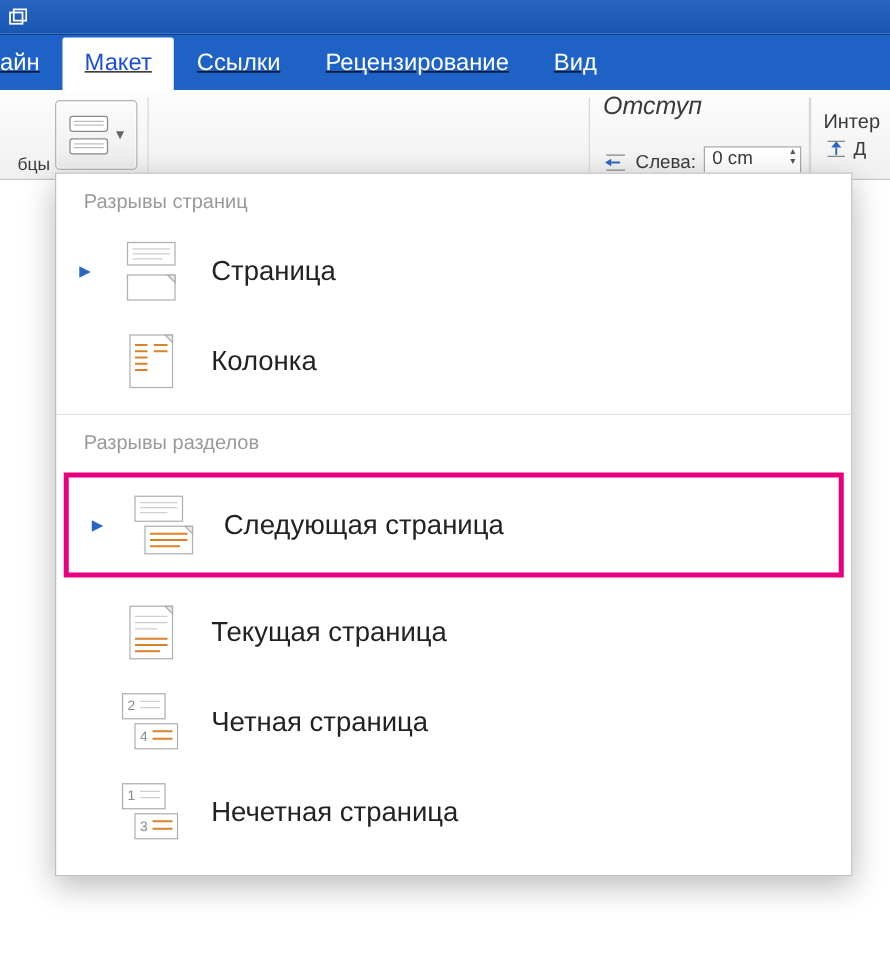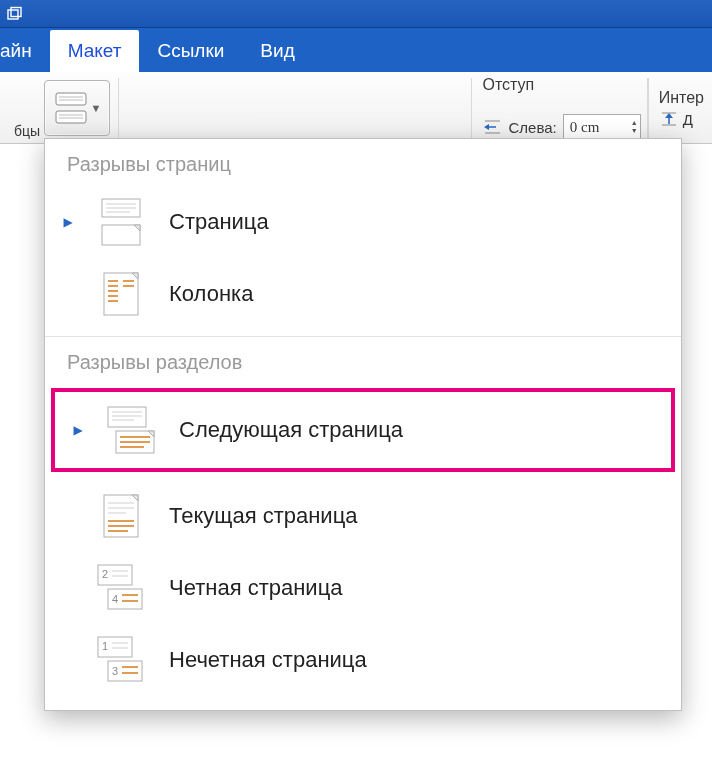--- a/index.html
+++ b/index.html
@@ -15,20 +15,21 @@
     width: 28px; height: 22px; margin: 3px 0 0 0;
     display: inline-flex; align-items: center; justify-content: center;
   }
   .title-bar svg { width: 16px; height: 16px; }
 
   .tabs {
     height: 44px;
     background: #1e62c6;
     display: flex; align-items: flex-end;
     padding: 0 0 0 0;
+    text-decoration: underline;
   }
   .tab {
     color: #fff; font-size: 19px; padding: 10px 18px 10px 18px;
     cursor: default;
   }
   .tab.partial-left { padding-left: 0; }
   .tab.active {
     background: #fff; color: #1d4ed8; font-weight: 500;
     border-top-left-radius: 2px; border-top-right-radius: 2px;
   }
@@ -54,27 +55,27 @@
     display: flex; align-items: center; justify-content: center; gap: 2px;
     box-shadow: inset 0 0 0 1px rgba(255,255,255,.6);
   }
   .btn-breaks svg { width: 36px; height: 36px; }
   .chev { font-size: 11px; color: #646464; }
 
   .lines-btn { display: flex; align-items: center; gap: 6px; }
   .lines-btn svg { width: 26px; height: 26px; }
 
   .indent-block { margin-left: auto; padding-left: 10px; border-left:1px solid #d9d9d9; padding-right:6px;}
-  .indent-block .hdr { font-size: 16px; color: #3a3a3a; margin-bottom: 20px; }
+  .indent-block .hdr { font-size: 20px; color: #3a3a3a; margin-bottom: 20px; font-style: italic; }
   .indent-row { display: flex; align-items: center; gap: 6px; font-size: 15px; color:#3a3a3a;}
   .indent-row svg { width:20px; height:16px;}
   .spin {
     width: 78px; height: 26px; border:1px solid #aaa; background:#fff;
-    display:flex; align-items:center; justify-content:space-between;
-    padding: 0 2px 0 6px; font-size:15px;font-family:Liberation Serif, serif;
+    display:flex; justify-content:space-between;
+    padding: 0 2px 0 6px; font-size:15px;
   }
   .spin .arrows { display:flex; flex-direction:column; gap:1px;}
   .spin .arrows span{ font-size:7px; line-height:7px; color:#555;}
 
   .inter-block { padding-left:10px; border-left:1px solid #d9d9d9;}
   .inter-block .hdr{font-size:16px;color:#3a3a3a;margin-bottom:4px;}
   .inter-row{display:flex;align-items:center;gap:4px;font-size:15px;color:#3a3a3a;}
   .inter-row svg{width:20px;height:16px;}
 
   .columns-label{
@@ -89,21 +90,21 @@
 
   .dropdown {
     position:absolute; left:44px; top:-6px;
     width:638px;
     background:#fff;
     border:1px solid #bfbfbf;
     box-shadow: 0 8px 24px rgba(0,0,0,.28);
     padding-bottom: 14px;
   }
   .dd-section-title{
-    font-size:20px; color:#9a9a9a; padding:14px 0 10px 22px;
+    font-size:16px; color:#9a9a9a; padding:14px 0 10px 22px;
   }
   .dd-item{
     display:flex; align-items:center; gap:20px;
     padding:10px 14px 10px 18px;
     cursor:default;
   }
   .dd-item .marker{
     width:10px; display:flex; justify-content:center; color:#2a66c3; font-size:12px;
   }
   .dd-item .iconbox{ width:56px; height:52px; display:flex; align-items:center; justify-content:center;}
@@ -122,20 +123,21 @@
         <rect x="2" y="4" width="10" height="9" fill="none" stroke="#fff" stroke-width="1.4"></rect>
         <rect x="5" y="1.5" width="10" height="9" fill="none" stroke="#fff" stroke-width="1.4"></rect>
       </svg>
   </div>
 </div>
 
 <div class="tabs">
   <div class="tab partial-left">айн</div>
   <div class="tab active">Макет</div>
   <div class="tab">Ссылки</div>
+  <div class="tab">Рецензирование</div>
   <div class="tab">Вид</div>
 </div>
 
 <div class="ribbon">
   <span class="columns-label">бцы</span>
 
   <div class="rib-group" style="padding-left:44px;">
     <div class="btn-breaks">
       <svg viewBox="0 0 36 36">
         <rect x="3" y="3" width="30" height="12" rx="2" fill="#fff" stroke="#8a8a8a"></rect>

